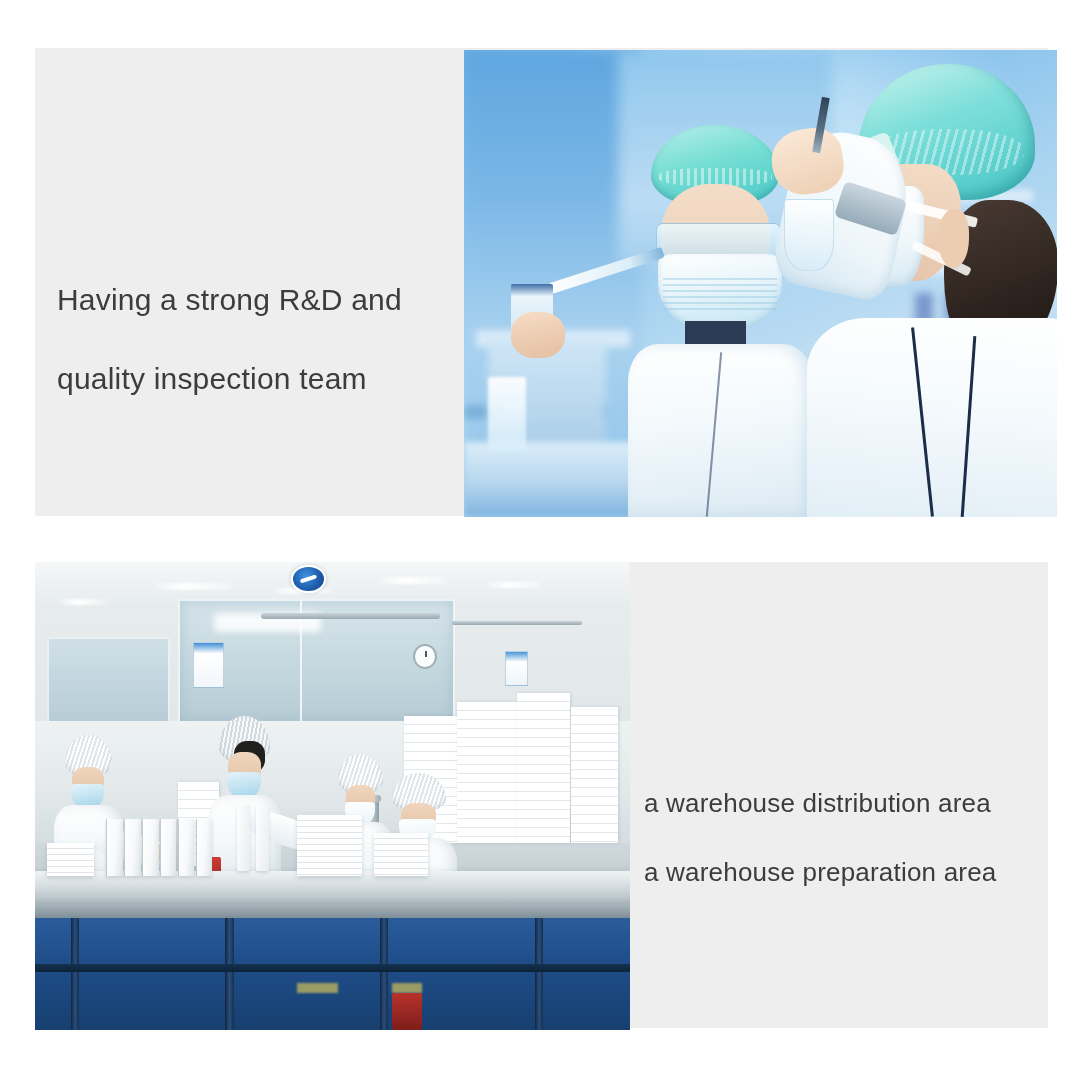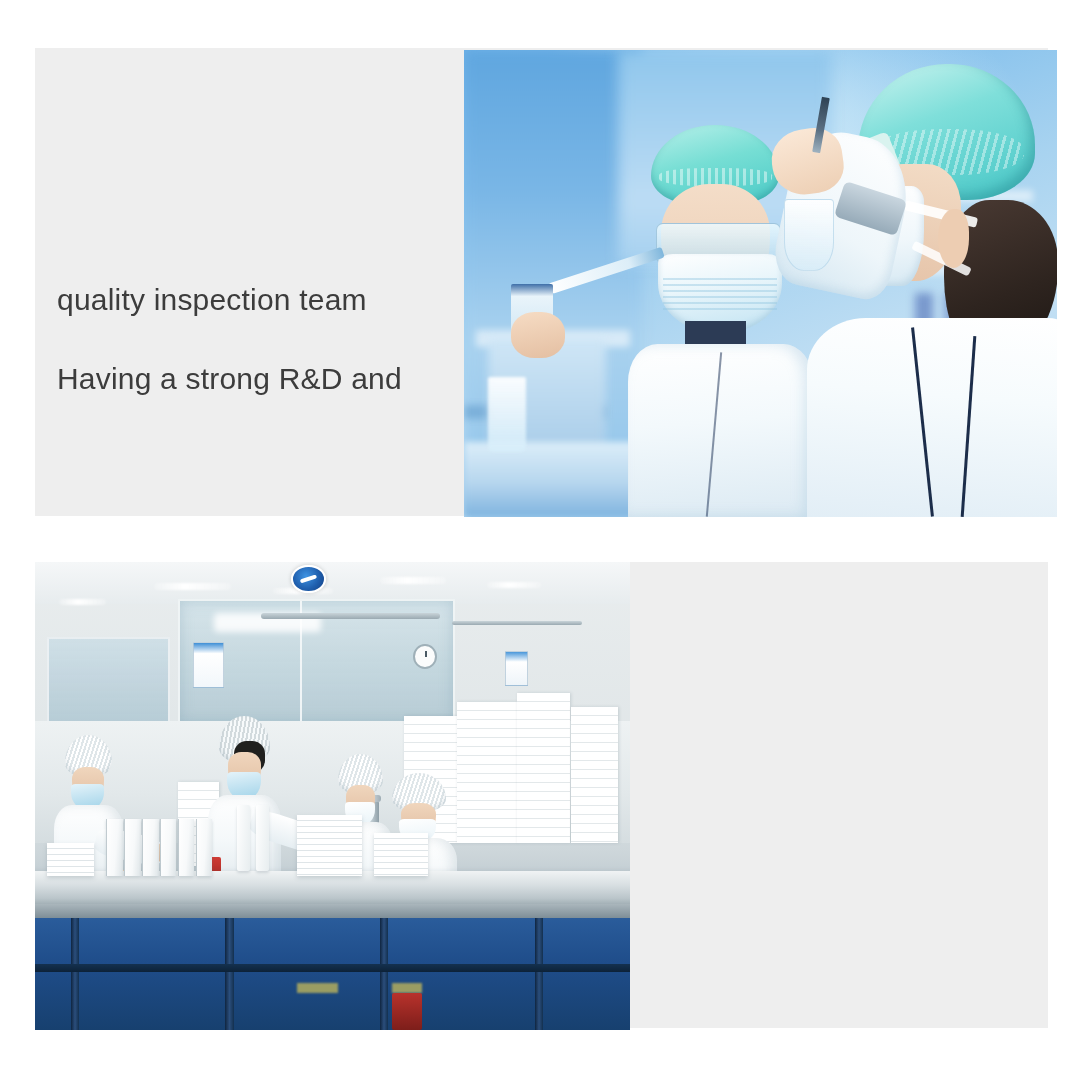--- a/index.html
+++ b/index.html
@@ -509,22 +509,22 @@
   }
 </style>
 </head>
 <body>
 
 <div class="page">
 
   <div class="panel" style="left:35px; top:48px; width:1013px; height:468px;"></div>
 
   <div class="caption" style="left:57px; top:240px; width:400px; font-size:30px;">
+    <span class="caption-line">Having a strong R&amp;D and</span>
     <span class="caption-line">quality inspection team</span>
-    <span class="caption-line">Having a strong R&amp;D and</span>
   </div>
 
   <div class="photo lab" style="left:464px; top:50px; width:593px; height:467px;">
     <div class="lab-wall-a"></div>
     <div class="lab-wall-b"></div>
     <div class="lab-shelf s1"></div>
     <div class="lab-shelf s2"></div>
     <div class="lab-shelf s3"></div>
     <div class="lab-shelf s4"></div>
     <div class="lab-cabinet"></div>
@@ -649,14 +649,18 @@
     <div class="carton row1 r1d"></div>
     <div class="carton row1 r1e"></div>
     <div class="carton row1 r1f"></div>
     <div class="tube t1"></div>
     <div class="tube t2"></div>
     <div class="flat-stack f1"></div>
     <div class="flat-stack f2"></div>
     <div class="flat-stack f3"></div>
   </div>
 
+  <div class="caption" style="left:644px; top:752px; width:400px; font-size:26px;">
+    <span class="caption-line">a warehouse distribution area</span>
+    <span class="caption-line">a warehouse preparation area</span>
+  </div>
 
 </div>
 
 </body></html>

